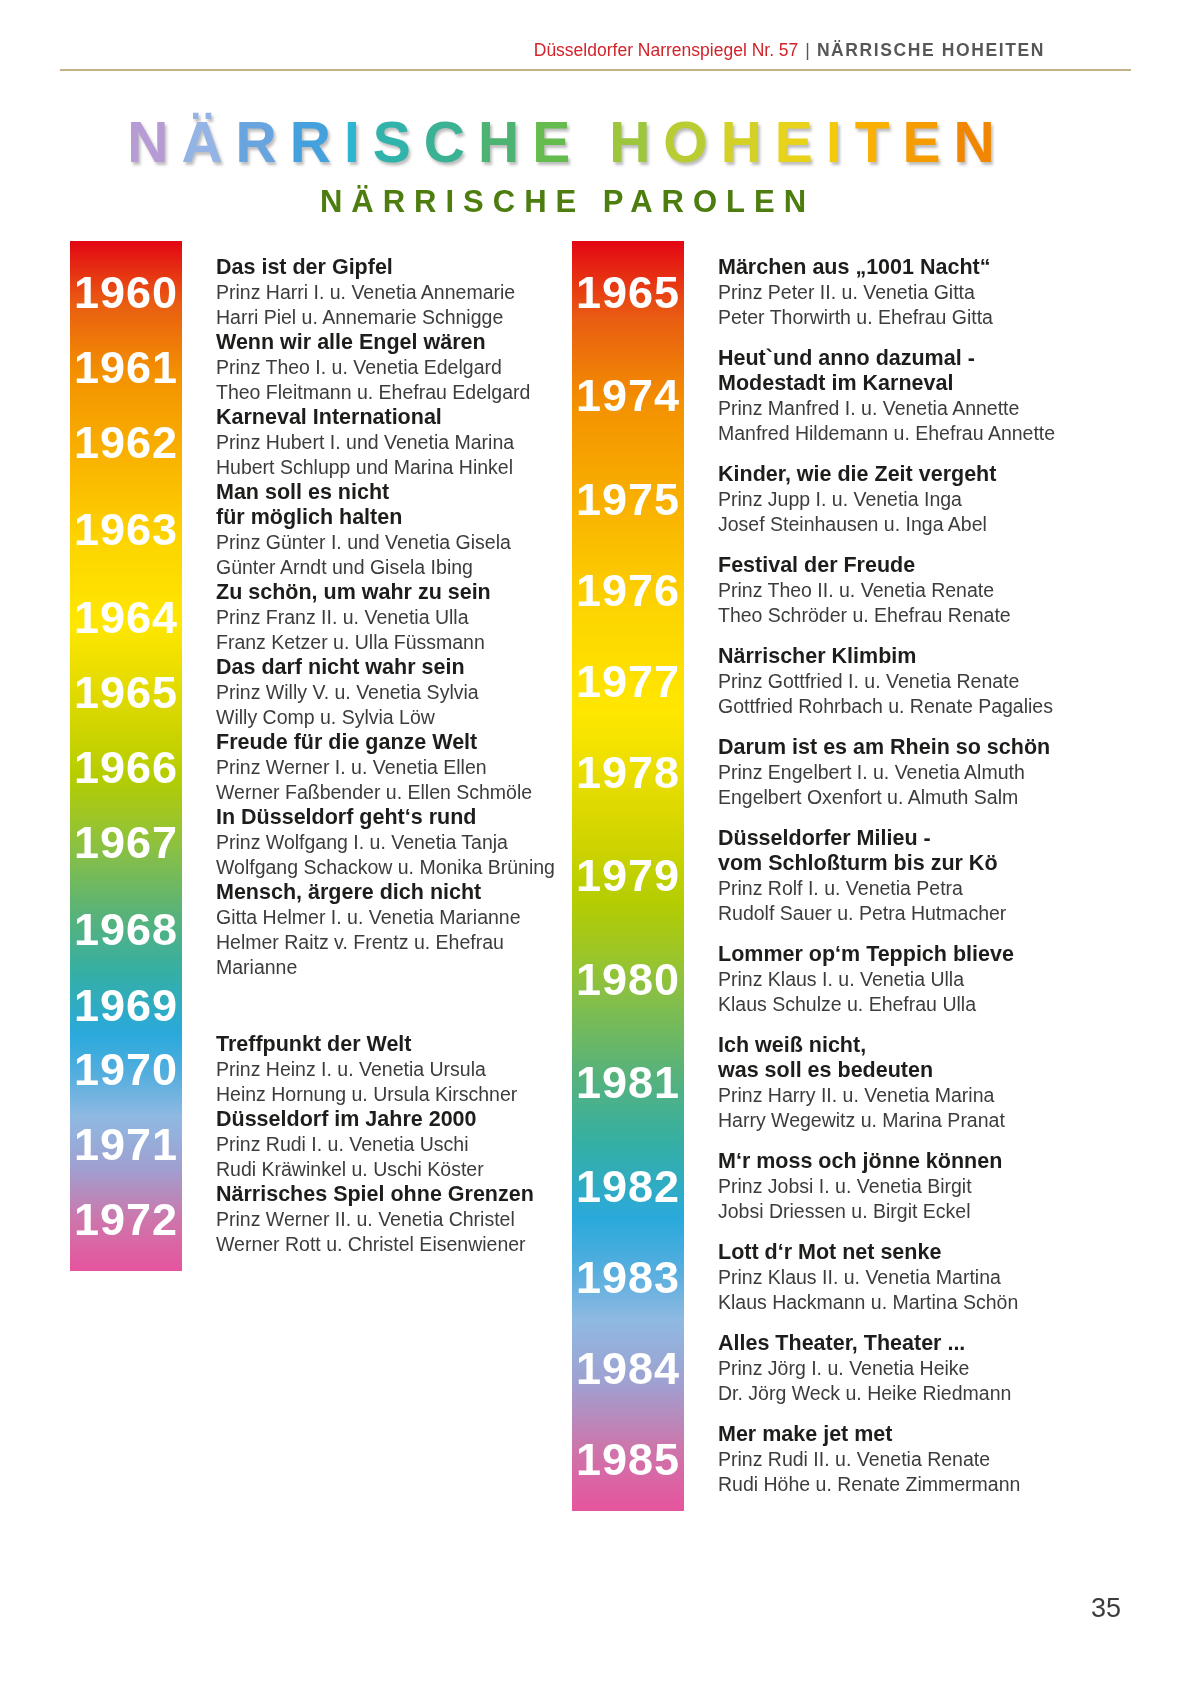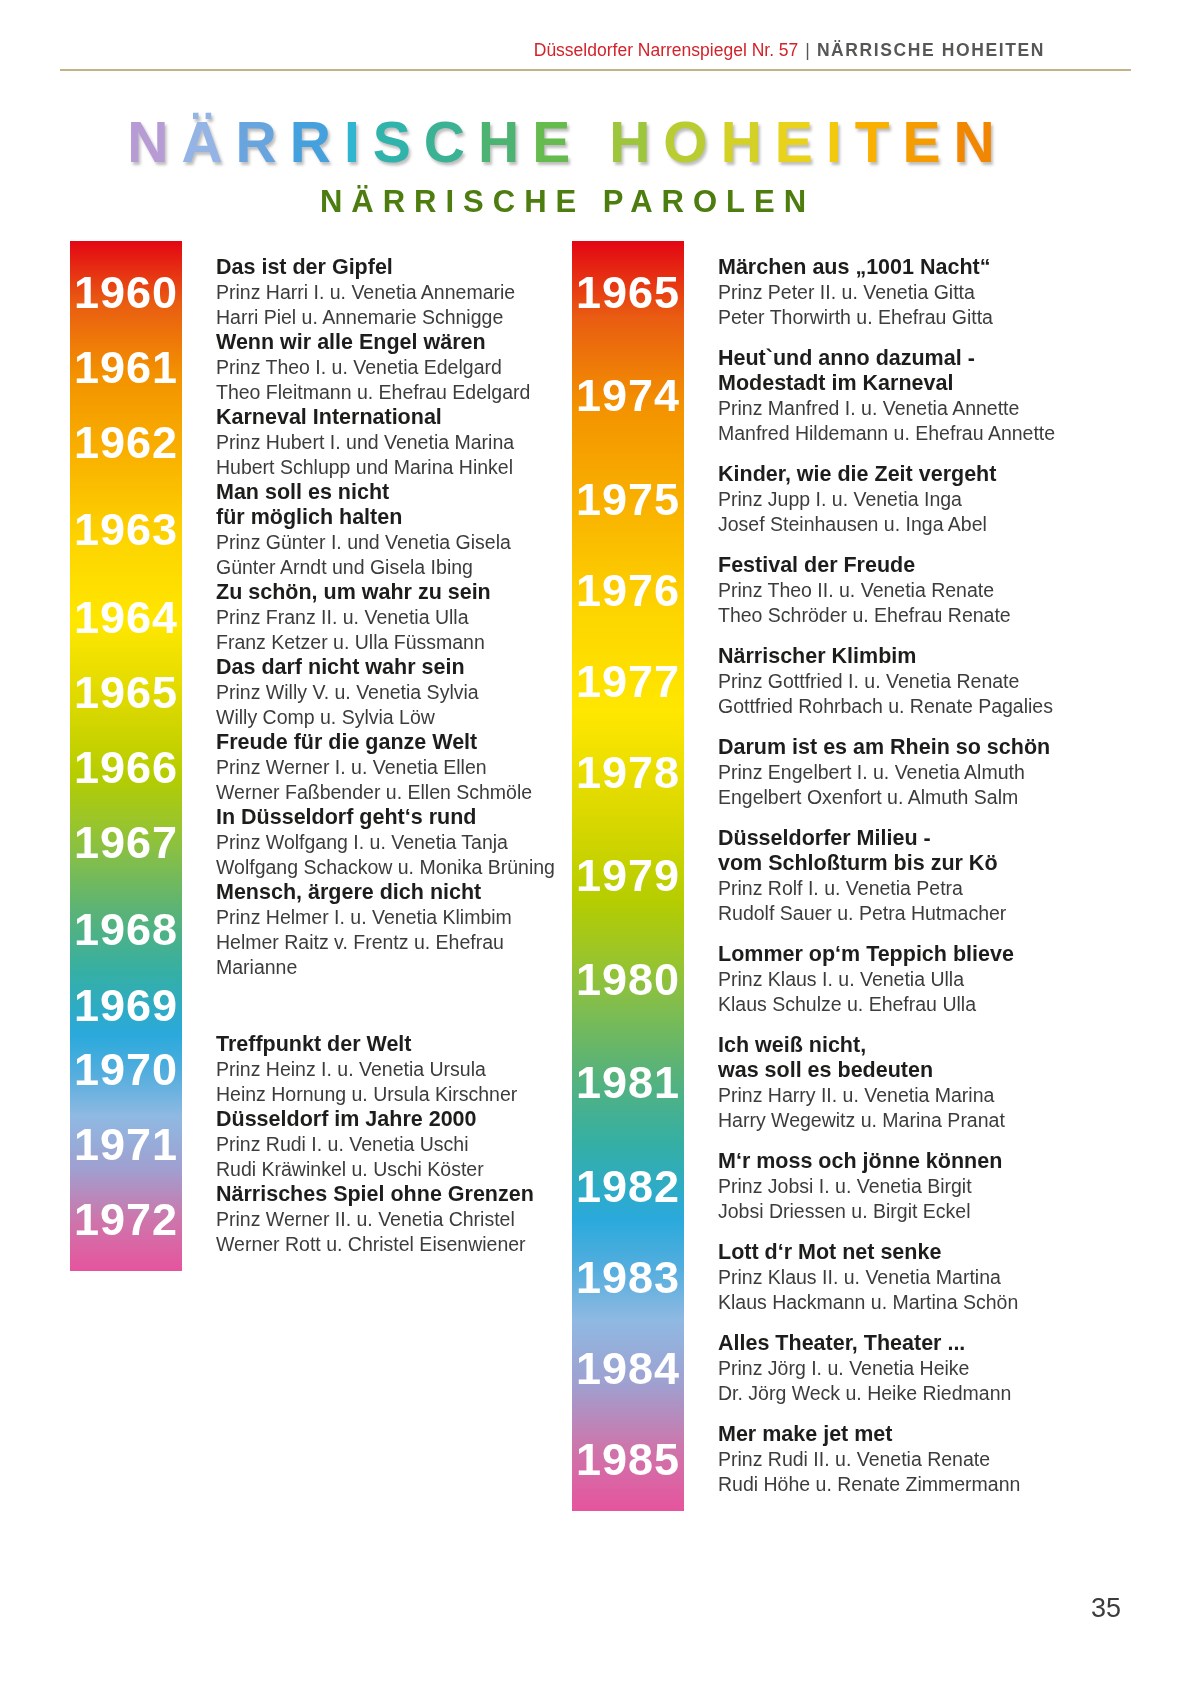--- a/index.html
+++ b/index.html
@@ -121,21 +121,21 @@
         <div class="entry-text">
           <div class="motto">In Düsseldorf geht‘s rund</div>
           <div class="names">Prinz Wolfgang I. u. Venetia Tanja</div>
           <div class="names">Wolfgang Schackow u. Monika Brüning</div>
         </div>
       </div>
       <div class="entry">
         <div class="entry-year">1968</div>
         <div class="entry-text">
           <div class="motto">Mensch, ärgere dich nicht</div>
-          <div class="names">Prinz Helmer I. u. Venetia Klimbim</div>
+          <div class="names">Gitta Helmer I. u. Venetia Marianne</div>
           <div class="names">Helmer Raitz v. Frentz u. Ehefrau Marianne</div>
         </div>
       </div>
       <div class="entry">
         <div class="entry-year">1969</div>
       </div>
       <div class="entry">
         <div class="entry-year">1970</div>
         <div class="entry-text">
           <div class="motto">Treffpunkt der Welt</div>

